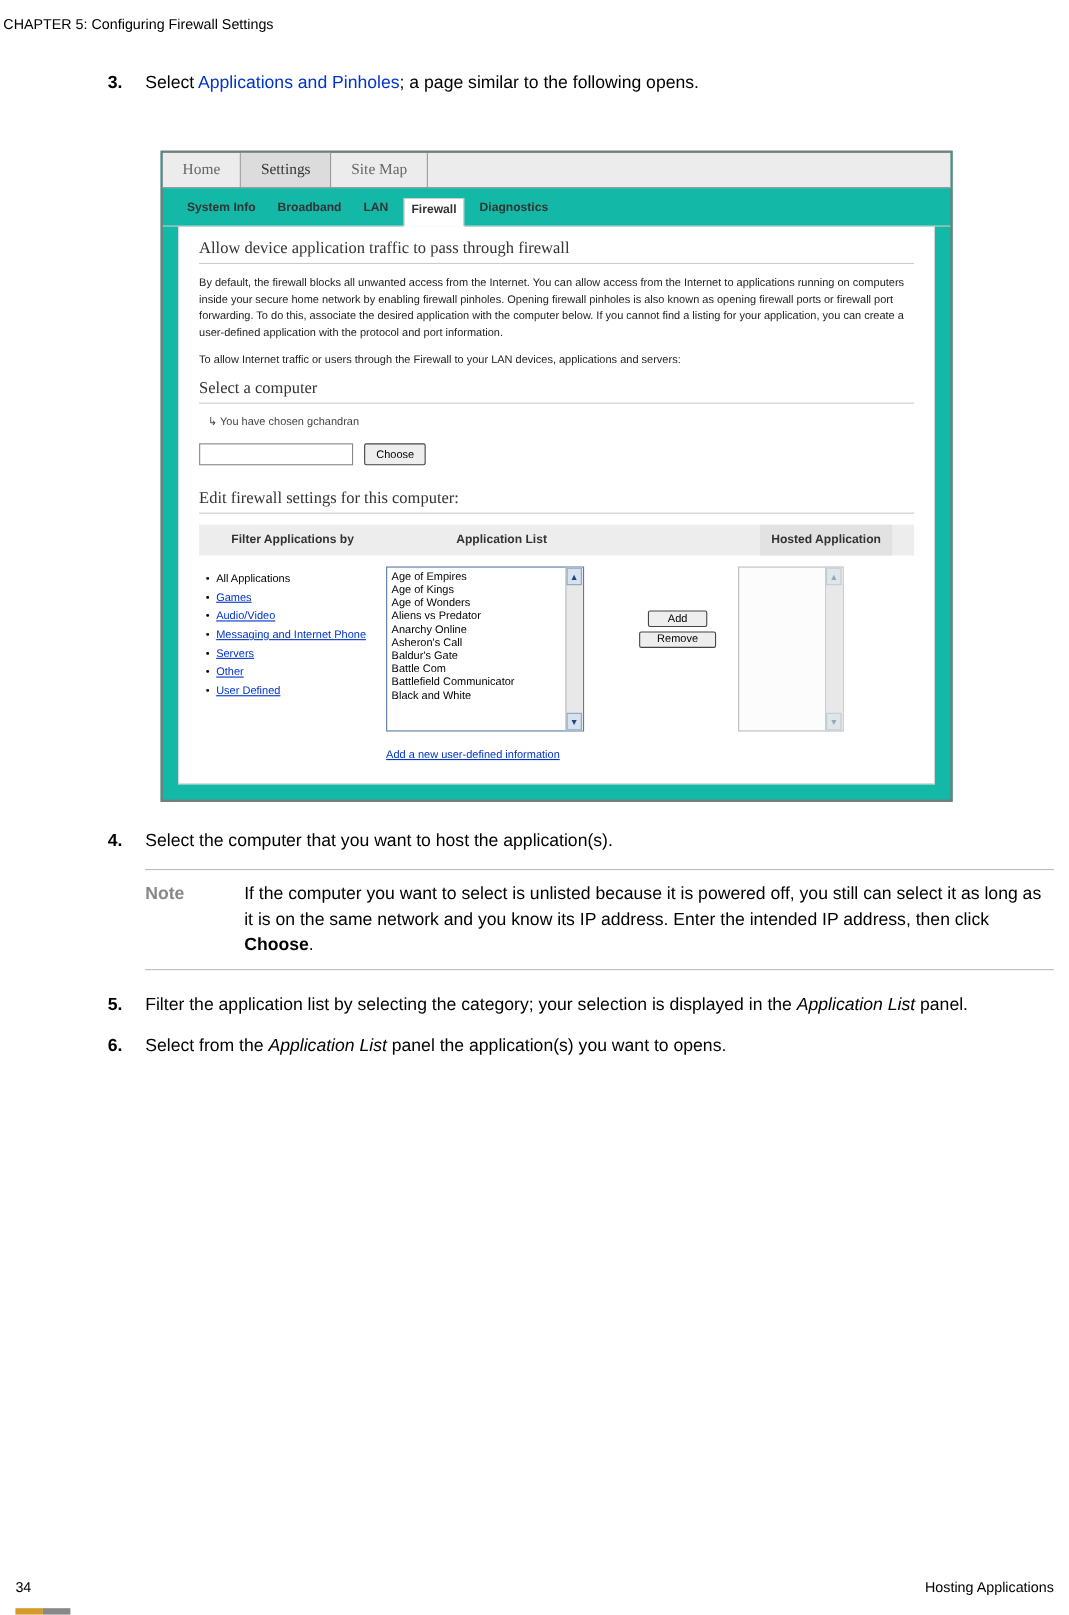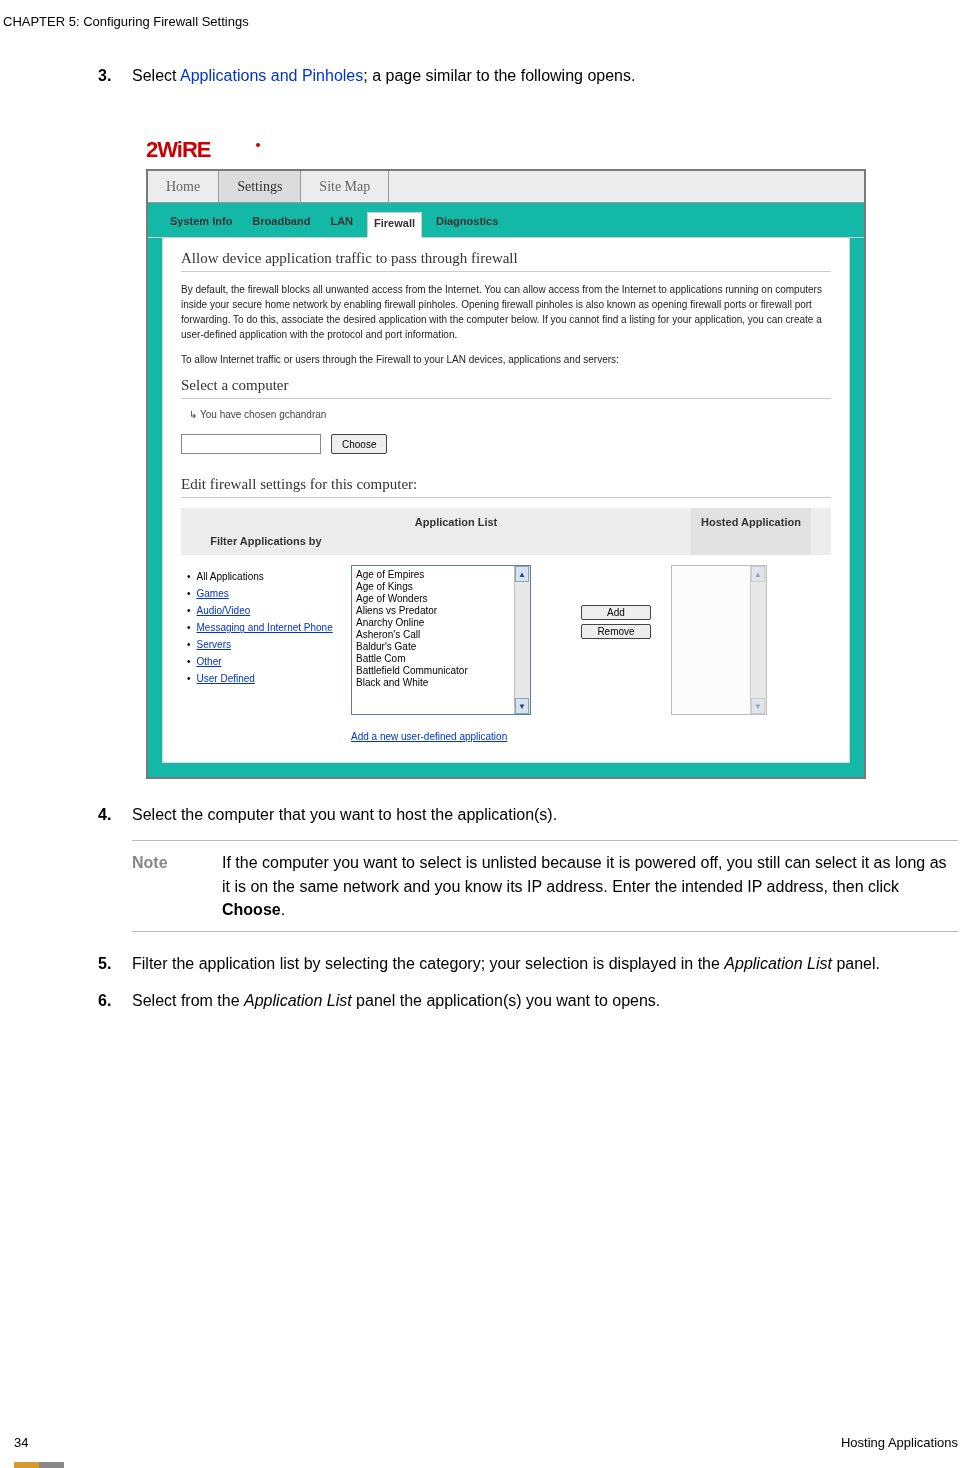--- a/index.html
+++ b/index.html
@@ -134,21 +134,21 @@
   }
   .tbl-head {
     display:flex;
     background:#ededed;
     font-size:11px;
     font-weight:bold;
     color:#333;
     margin-bottom: 10px;
   }
   .tbl-head > div { padding:8px 0; text-align:center; }
-  .col-filter { width: 170px; margin-top: 19px; }
+  .col-filter { width: 170px; }
   .col-applist { width: 210px; }
   .col-gap { width: 130px; }
   .col-hosted { width: 120px; background:#e2e2e2; }
   .filter-col {
     width: 170px;
     font-size: 10px;
   }
   .filter-col ul { list-style: none; }
   .filter-col li { margin: 6px 0 6px 6px; }
   .filter-col li::before {
@@ -250,26 +250,20 @@
 <div class="content">
 
   <div class="step">
     <div class="step-num">3.</div>
     <div class="step-body">
       <span>Select </span><span class="link-blue">Applications and Pinholes</span><span>; a page similar to the following opens.</span>
     </div>
   </div>
 
   <div class="screenshot-wrap">
-    <div class="logo">
-      <svg width="120" height="26" viewBox="0 0 120 26">
-        <text x="0" y="20" font-family="Arial Black, Arial" font-weight="900" font-size="22" fill="#cc0000" letter-spacing="-1">2WiRE</text>
-        <circle cx="112" cy="8" r="2" fill="#cc0000"></circle>
-      </svg>
-    </div>
     <div class="panel-outer">
       <div class="tabrow">
         <div class="top-tab">Home</div>
         <div class="top-tab active">Settings</div>
         <div class="top-tab">Site Map</div>
       </div>
       <div class="subnav">
         <div class="subnav-item">System Info</div>
         <div class="subnav-item">Broadband</div>
         <div class="subnav-item">LAN</div>
@@ -323,25 +317,25 @@
                 <div>Baldur's Gate</div>
                 <div>Battle Com</div>
                 <div>Battlefield Communicator</div>
                 <div>Black and White</div>
               </div>
               <div class="scroll">
                 <div class="scroll-btn">▲</div>
                 <div class="scroll-btn">▼</div>
               </div>
             </div>
-            <a class="add-link">Add a new user-defined application</a>
+            <a class="add-link">Add a new user-defined information</a>
           </div>
 
           <div class="addrem-col">
-            <div class="btn" style="width:70px">Add</div>
+            <div class="btn" style="width:54px">Add</div>
             <div class="btn" style="width:70px">Remove</div>
           </div>
 
           <div class="hosted-box">
             <div class="scroll">
               <div class="scroll-btn" style="opacity:.4">▲</div>
               <div class="scroll-btn" style="opacity:.4">▼</div>
             </div>
           </div>
 

